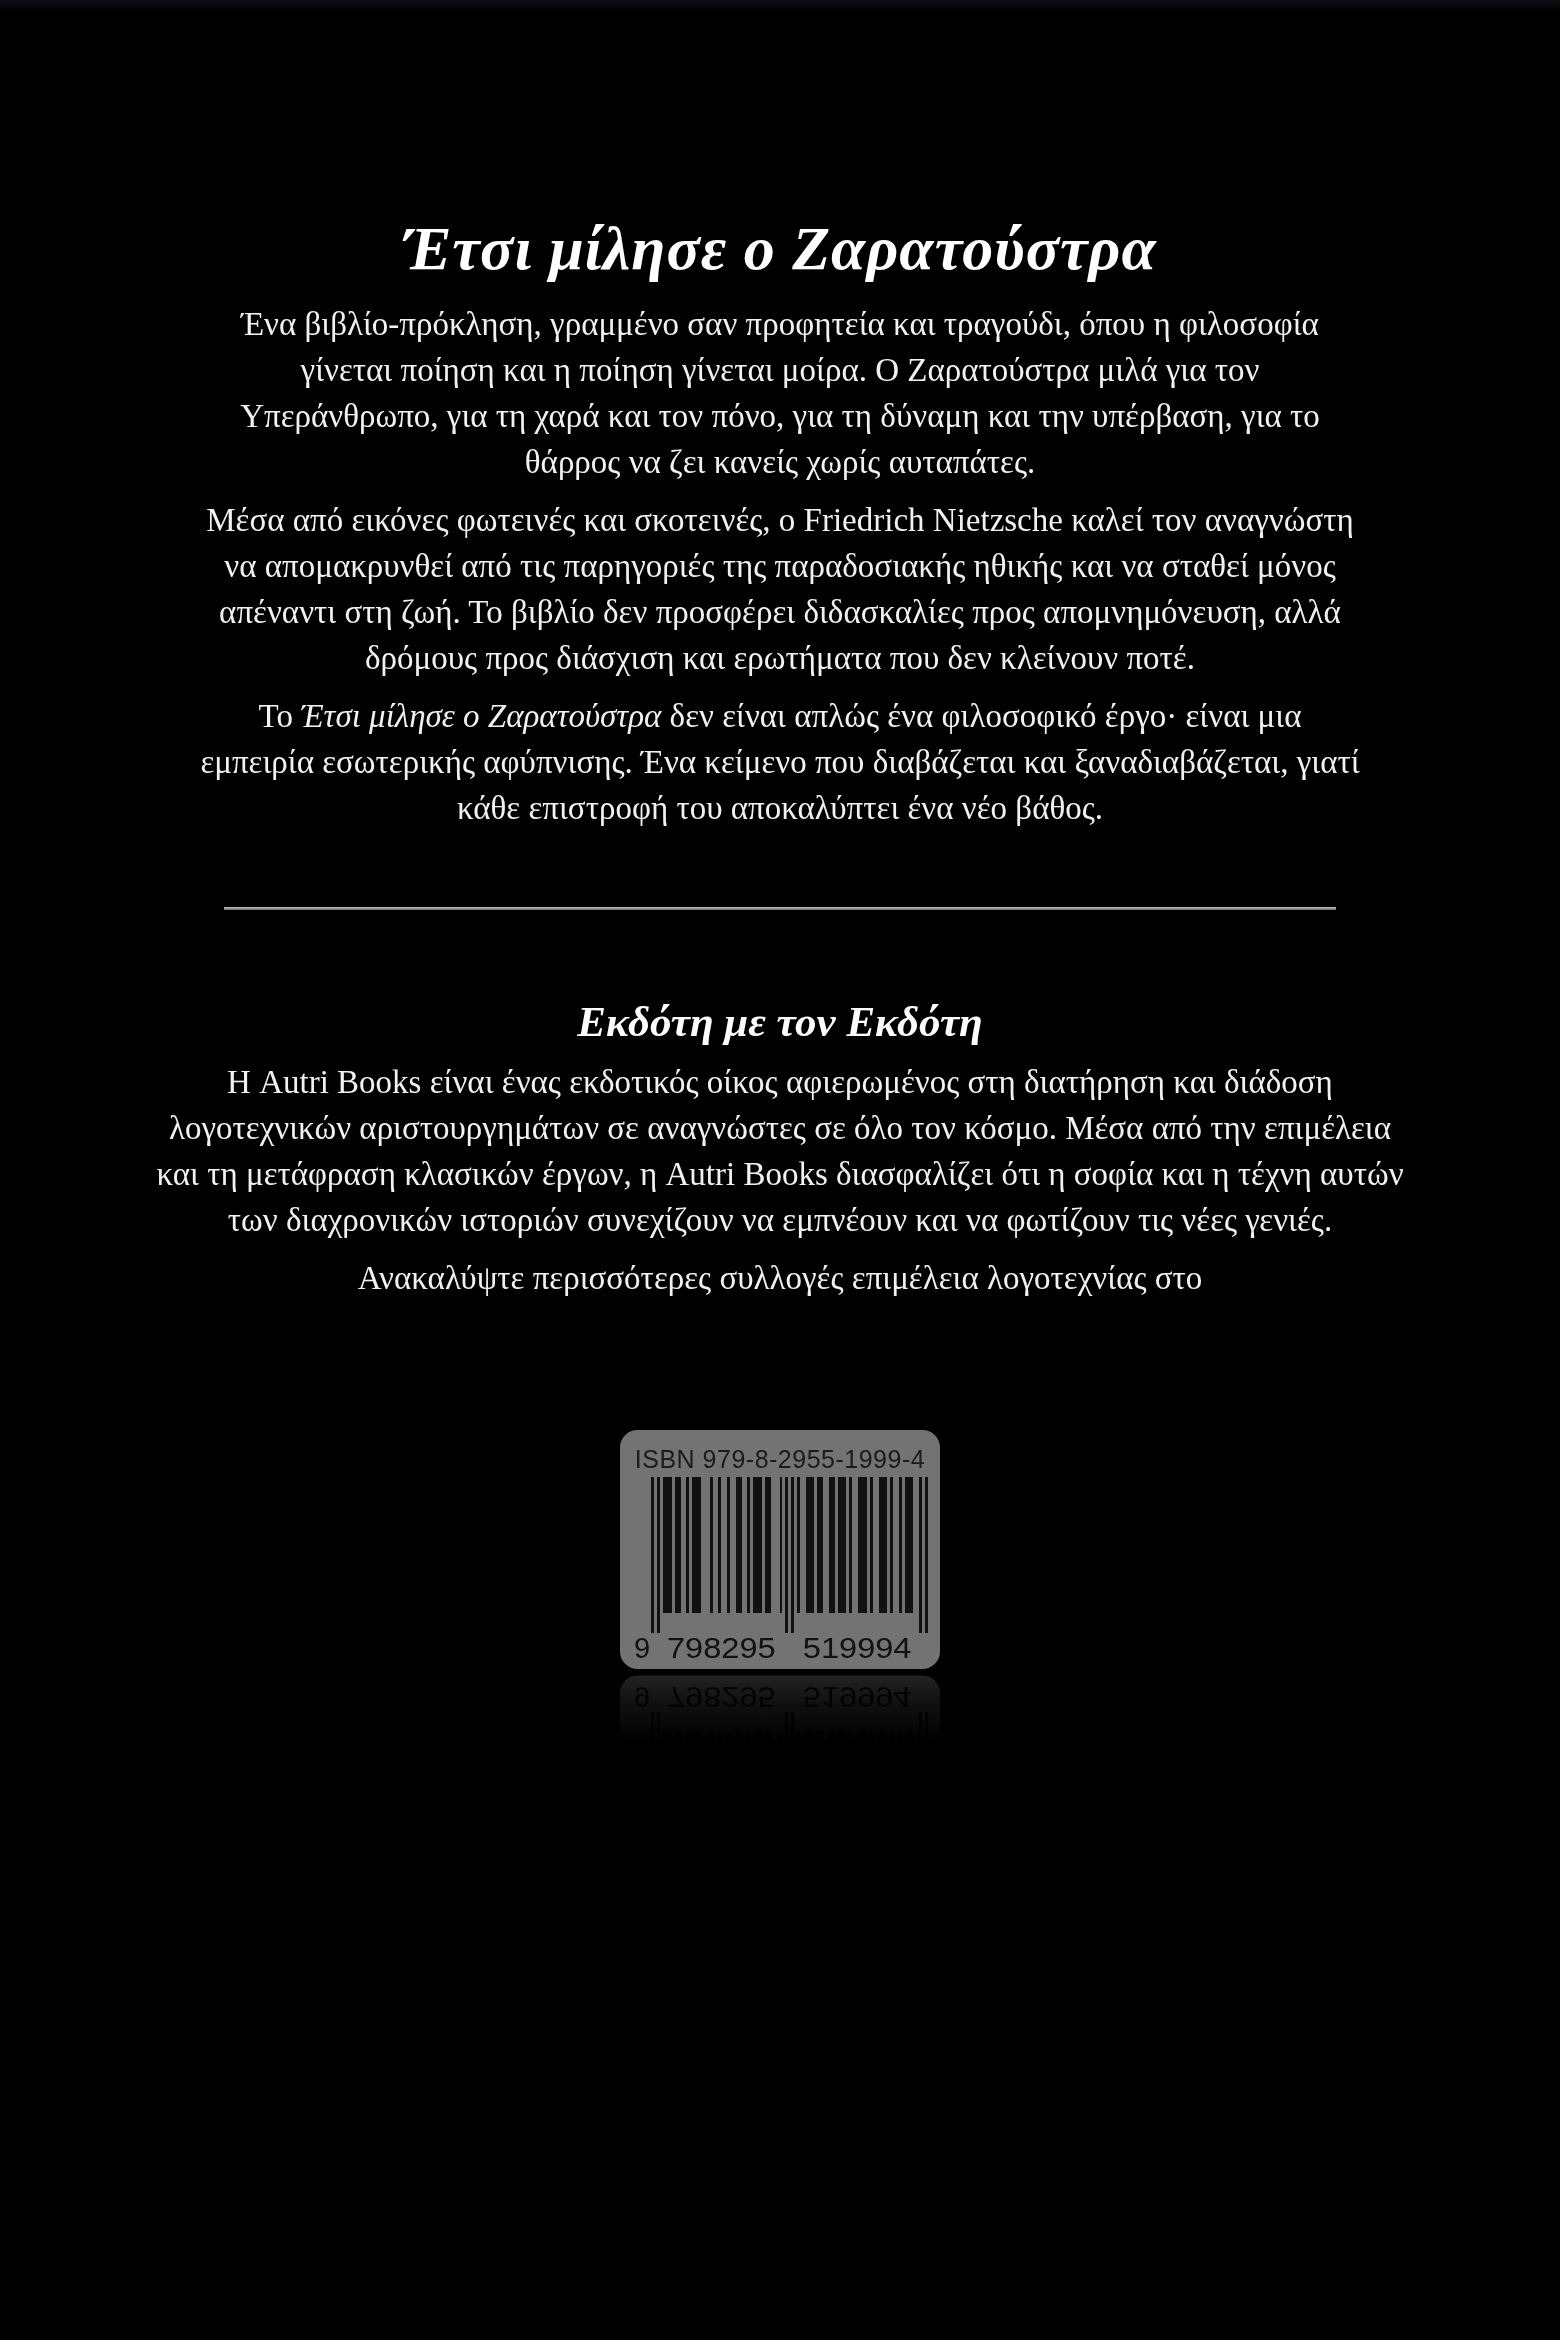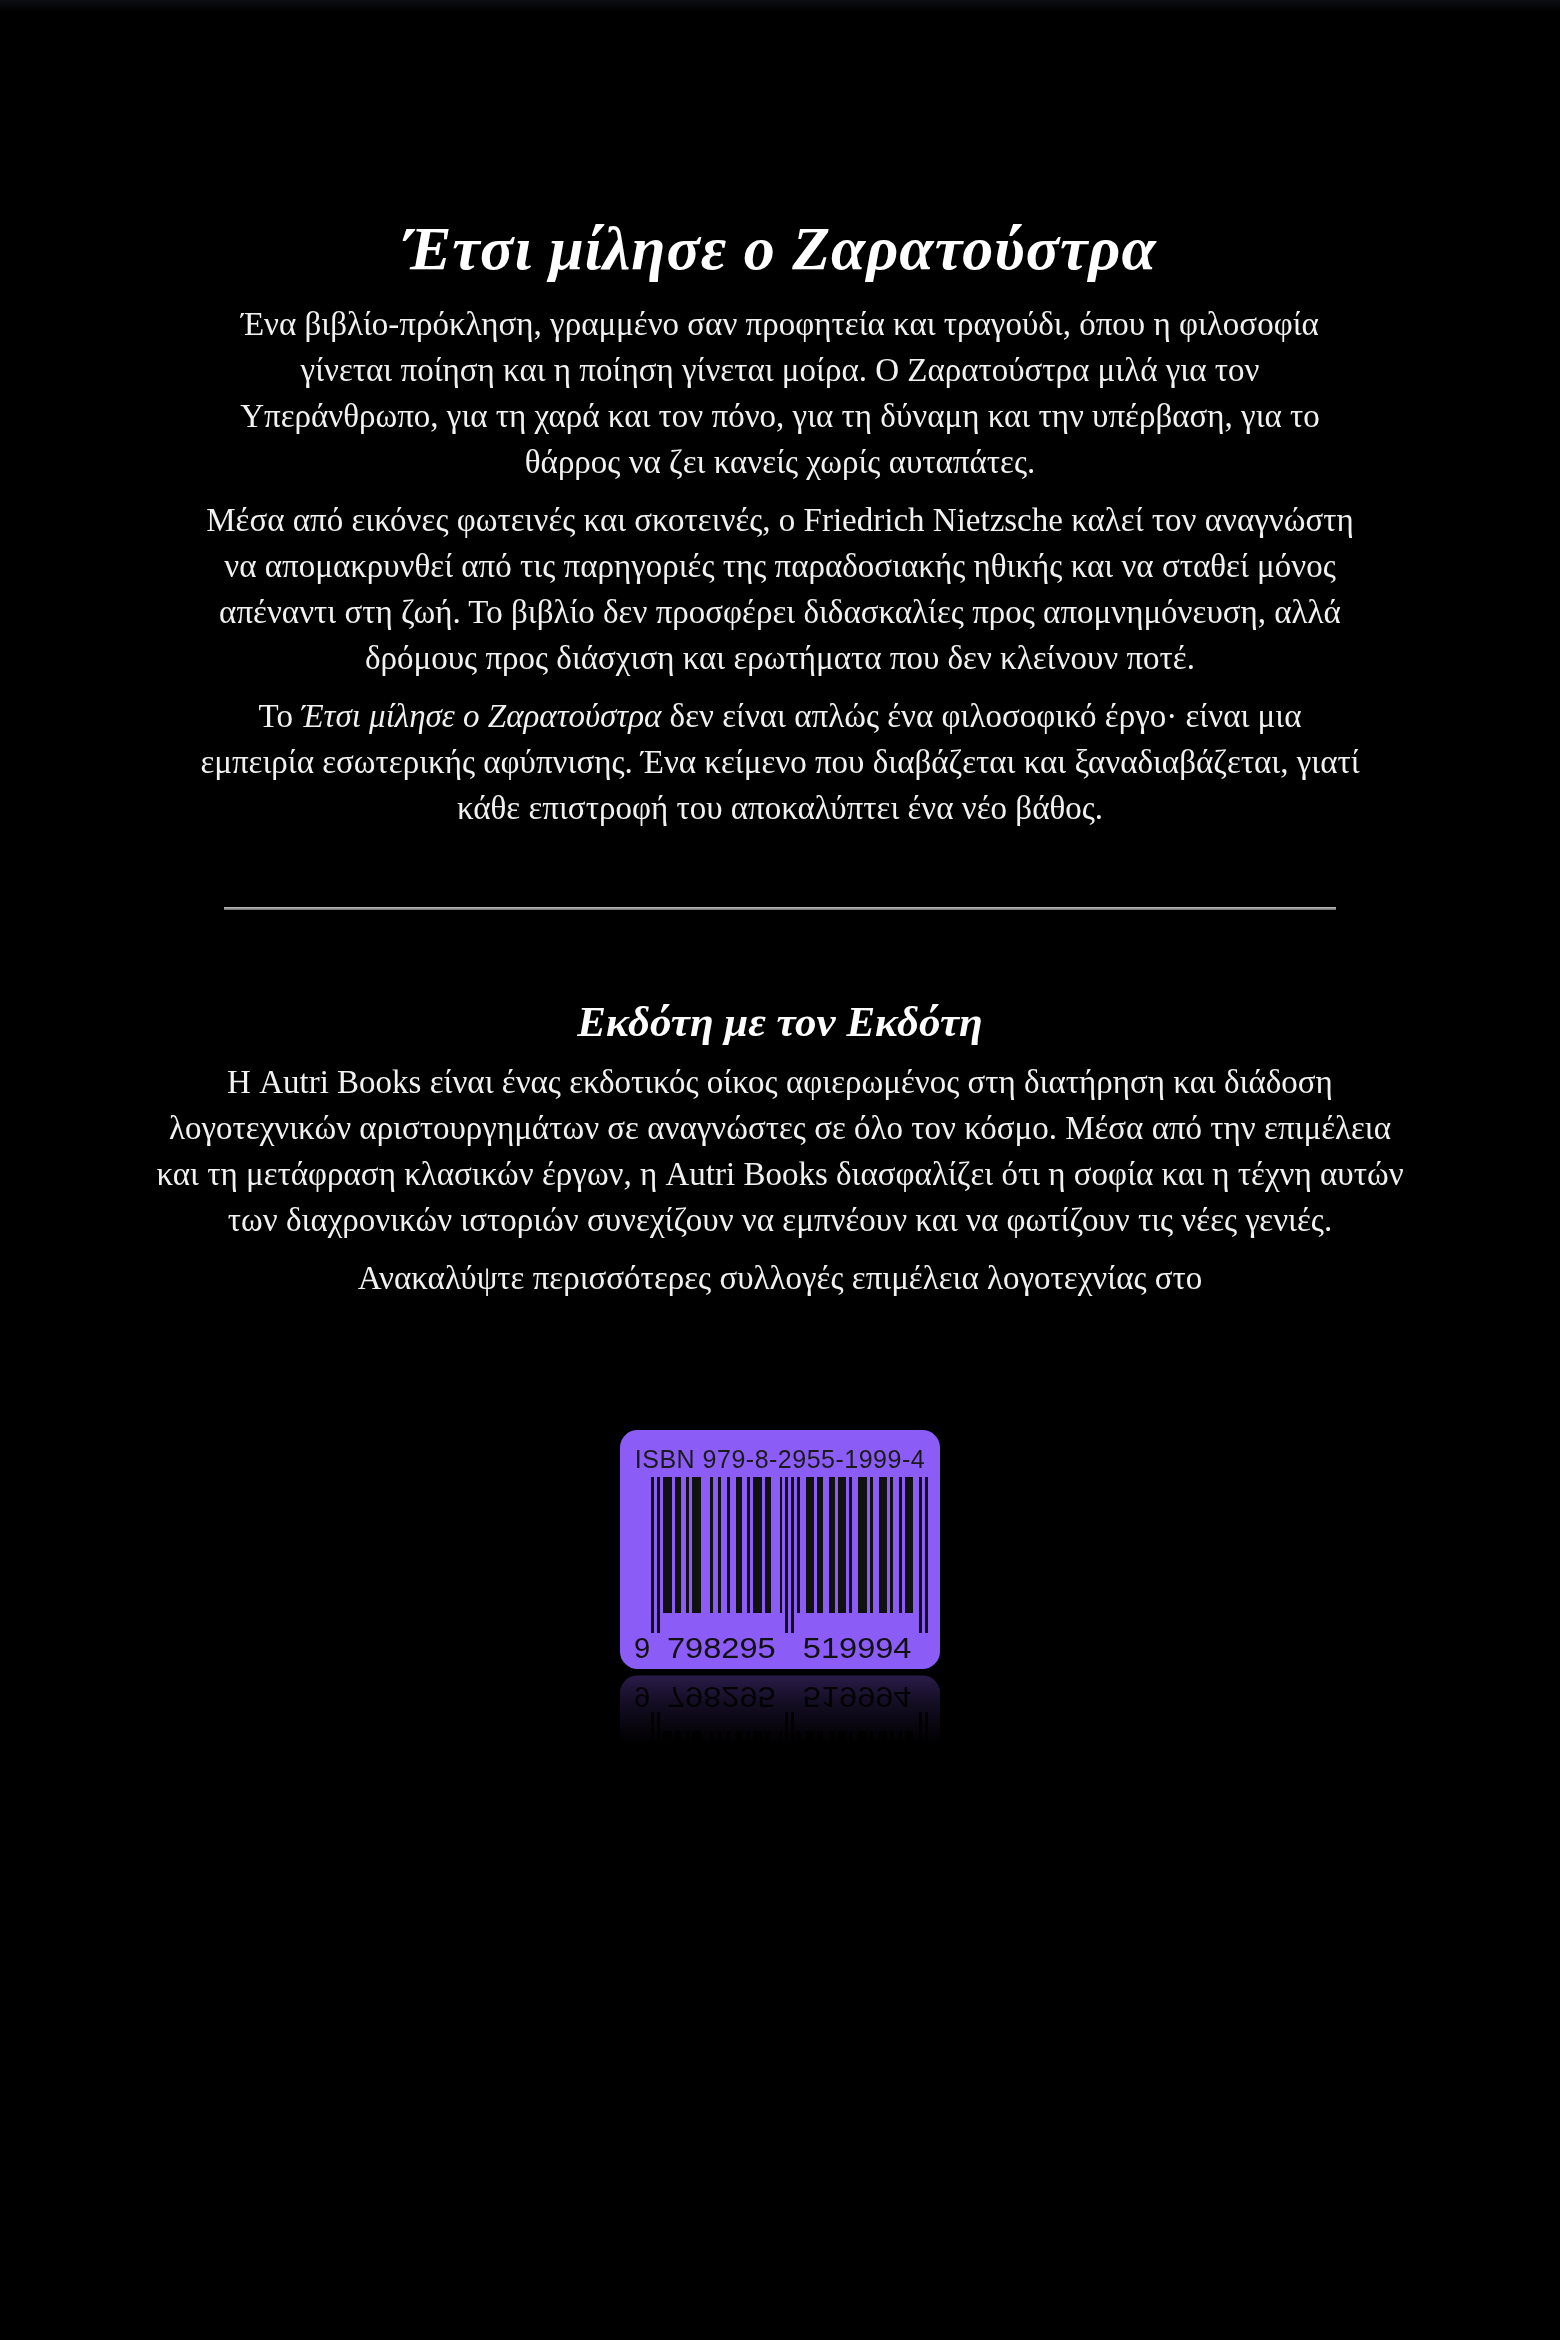--- a/index.html
+++ b/index.html
@@ -69,21 +69,21 @@
   .p5 .line { display: block; }
 
   
   .barcode-area {
     margin: 129px auto 0;
     width: 320px;
   }
   .barcode-label {
     width: 320px;
     box-sizing: border-box;
-    background: #8b5cf6;
+    background: #737373;
     border-radius: 17.6px;
     padding: 13.7px 11.7px 7.8px;
     text-align: center;
   }
   .isbn-line {
     font-family: "Liberation Sans", "DejaVu Sans", sans-serif;
     font-size: 25px;
     line-height: 31px;
     color: #1b1b1b;
     letter-spacing: 0.5px;

